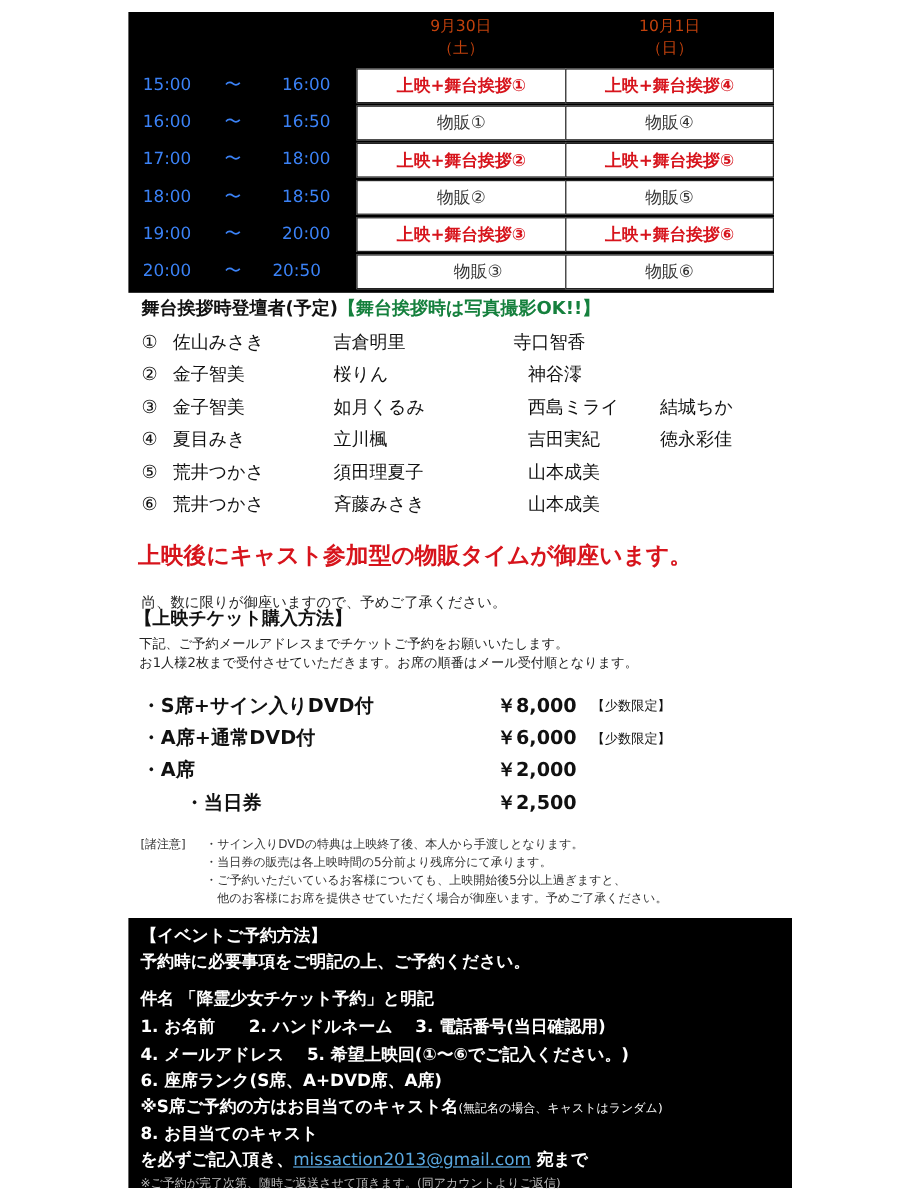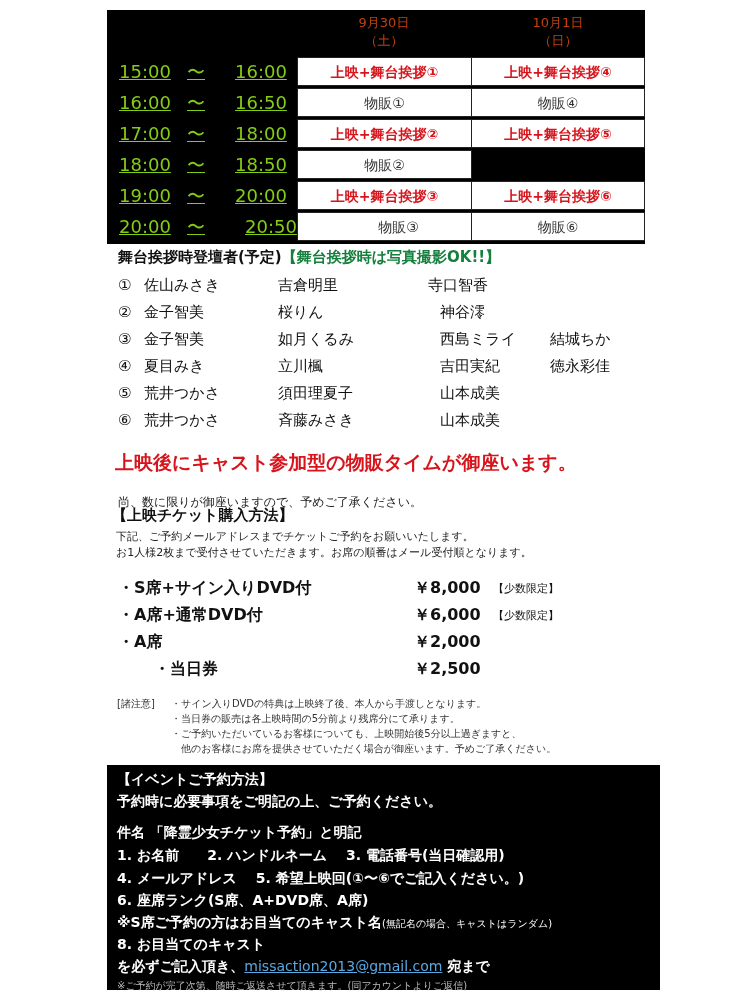--- a/index.html
+++ b/index.html
@@ -13,21 +13,21 @@
     .schedule {
       position: absolute; left: 107px; top: 10px; width: 538px; height: 234px;
       background: #000;
     }
     .sched-head {
       position: absolute; top: 0; height: 47px; color: #c2410c; text-align: center;
       font-size: 13px; line-height: 18px; padding-top: 4px;
     }
     .sched-row { position: absolute; left: 0; width: 538px; height: 29px; }
     .sched-time {
-      position: absolute; top: 0; height: 29px; line-height: 29px; color: #84cc16; font-size: 18px; text-decoration: underline;
+      position: absolute; top: 0; height: 29px; line-height: 29px; color: #3b82f6; font-size: 14px;
     }
     .sched-cell {
       position: absolute; top: 0; height: 29px; line-height: 29px; background: #fff;
       text-align: center; font-size: 14px; color: #333; border: 1px solid #222; box-sizing: border-box;
     }
     .sched-cell.red { color: #d7141c; font-weight: bold; }
 
     
     .cast-title { left: 118px; top: 248px; font-size: 15px; font-weight: bold; }
     .cast-title .red { color: #15803d; }
@@ -87,32 +87,33 @@
     <span class="sched-time" style="left:80px;">〜</span>
     <span class="sched-time" style="left:128px;">18:00</span>
     <div class="sched-cell red" style="left:190px;width:175px;">上映+舞台挨拶②</div>
     <div class="sched-cell red" style="left:364px;width:174px;">上映+舞台挨拶⑤</div>
   </div>
   <div class="sched-row" style="top:140px;">
     <span class="sched-time" style="left:12px;">18:00</span>
     <span class="sched-time" style="left:80px;">〜</span>
     <span class="sched-time" style="left:128px;">18:50</span>
     <div class="sched-cell" style="left:190px;width:175px;">物販②</div>
+    <div class="sched-cell" style="left:364px;width:174px;">物販⑤</div>
   </div>
   <div class="sched-row" style="top:171px;">
     <span class="sched-time" style="left:12px;">19:00</span>
     <span class="sched-time" style="left:80px;">〜</span>
     <span class="sched-time" style="left:128px;">20:00</span>
     <div class="sched-cell red" style="left:190px;width:175px;">上映+舞台挨拶③</div>
     <div class="sched-cell red" style="left:364px;width:174px;">上映+舞台挨拶⑥</div>
   </div>
   <div class="sched-row" style="top:202px;">
     <span class="sched-time" style="left:12px;">20:00</span>
     <span class="sched-time" style="left:80px;">〜</span>
-    <span class="sched-time" style="left:138px;">20:50</span>
+    <span class="sched-time" style="left:120px;">20:50</span>
     <div class="sched-cell" style="left:190px;width:203px;">物販③</div>
     <div class="sched-cell" style="left:364px;width:174px;">物販⑥</div>
   </div>
 </div>
 
 <div class="abs cast-title">
   <span>舞台挨拶時登壇者(予定)</span><span class="red">【舞台挨拶時は写真撮影OK!!】</span>
 </div>
 
 <div class="cast-row" style="top:276px;">

